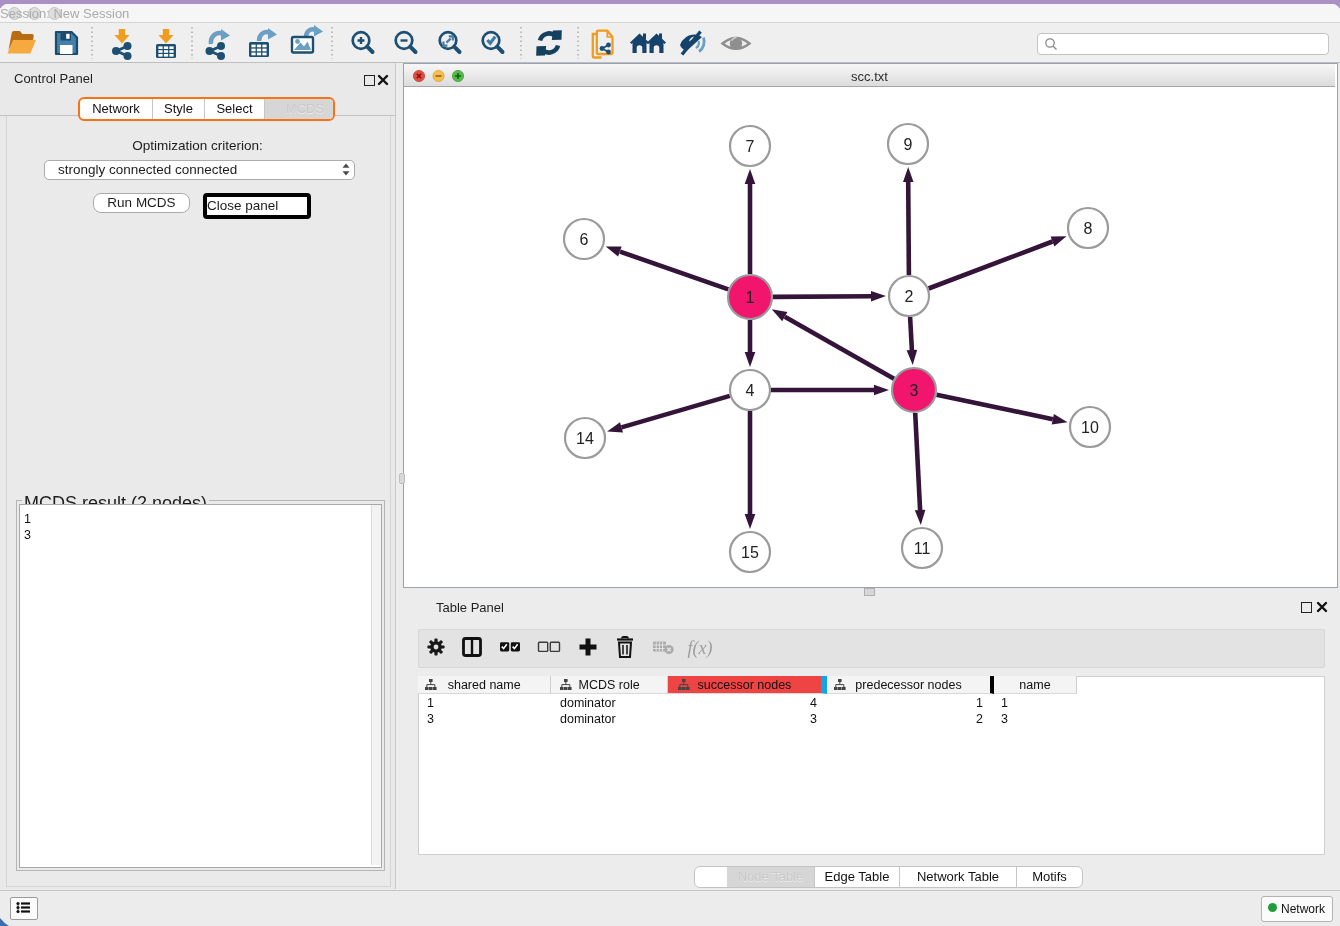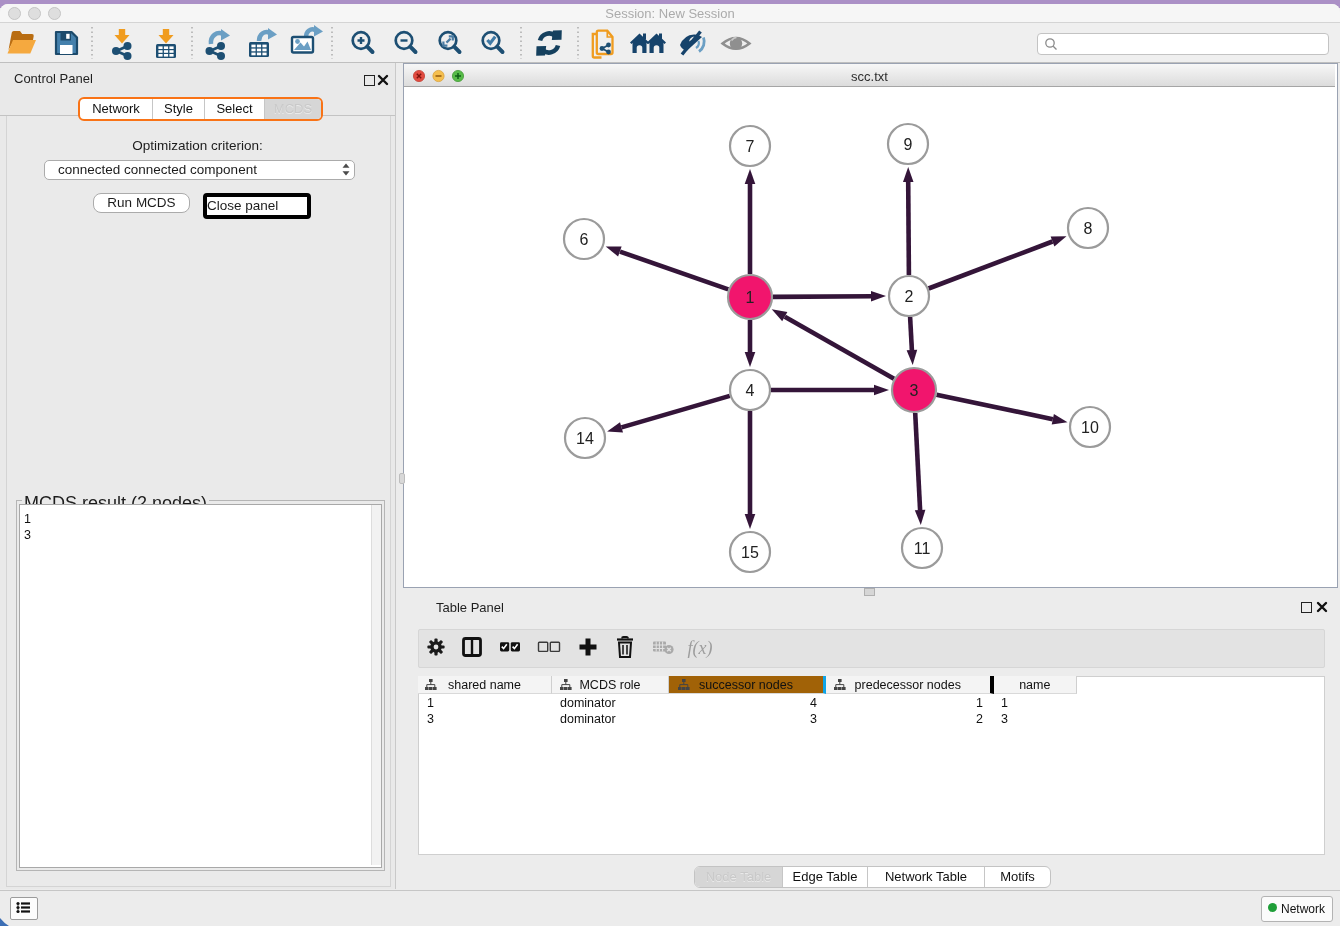--- a/index.html
+++ b/index.html
@@ -10,21 +10,21 @@
 </head>
 <body>
 
 <div class="abs" style="left:0;top:0;width:1340px;height:8px;background:#ab90c6;"></div>
 <div class="abs" style="left:0;top:4px;width:1340px;height:922px;background:#ececec;border-radius:8px 8px 0 0;"></div>
 
 <div class="abs" style="left:0;top:4px;width:1340px;height:18px;background:#f6f6f6;border-radius:8px 8px 0 0;border-bottom:1px solid #d4d4d4;"></div>
 <div class="abs" style="left:8px;top:7px;width:11px;height:11px;border-radius:50%;background:#dedede;border:1px solid #c5c5c5;"></div>
 <div class="abs" style="left:28px;top:7px;width:11px;height:11px;border-radius:50%;background:#dedede;border:1px solid #c5c5c5;"></div>
 <div class="abs" style="left:48px;top:7px;width:11px;height:11px;border-radius:50%;background:#dedede;border:1px solid #c5c5c5;"></div>
-<div class="abs" style="left:0;top:6px;width:1340px;text-align:center;font-size:13px;color:#ababab;">Session: New Session</div>
+<div class="abs" style="left:0;top:6px;width:1340px;font-size:13px;color:#ababab;">Session: New Session</div>
 
 <div class="abs" style="left:0;top:23px;width:1340px;height:39px;background:#efefef;border-bottom:1px solid #bfbfbf;"></div>
 <svg class="abs" style="left:0;top:23px;" width="780" height="39" viewBox="0 0 780 39">
 <g stroke="#9a9a9a" stroke-width="1.2" stroke-dasharray="1.5 3">
 <line x1="92" y1="4" x2="92" y2="36"></line>
       <line x1="192" y1="4" x2="192" y2="36"></line>
 <line x1="332" y1="4" x2="332" y2="36"></line>
       <line x1="521" y1="4" x2="521" y2="36"></line>
 <line x1="578" y1="4" x2="578" y2="36"></line>
 </g>
@@ -196,27 +196,27 @@
     <path d="M2 2 L10 10 M10 2 L2 10" stroke="#111" stroke-width="2.4" stroke-linecap="round"></path>
   </svg>
 
 <div class="abs" style="left:0;top:115px;width:395px;height:1px;background:#c3c3c3;"></div>
 <div class="abs" style="left:6px;top:116px;width:383px;height:770px;background:#eaeaea;border:1px solid #d4d4d4;border-top:none;"></div>
 
 <div class="abs" style="left:78px;top:97px;height:20px;display:flex;border:2px solid #f97316;border-radius:6px;overflow:hidden;background:#fff;font-size:13px;">
 <div style="width:72px;line-height:20px;text-align:center;border-right:1px solid #c6c6c6;color:#111;">Network</div>
 <div style="width:51px;line-height:20px;text-align:center;border-right:1px solid #c6c6c6;color:#111;">Style</div>
 <div style="width:59px;line-height:20px;text-align:center;border-right:1px solid #c6c6c6;color:#111;">Select</div>
-<div style="width:56px;line-height:20px;text-align:center;background:#d6d6d6;color:#c9c9c9;text-shadow:0 1px 0 #eaeaea;">MCDS</div>
+<div style="width:56px;line-height:20px;text-align:center;background:#d6d6d6;color:#c9c9c9;text-shadow:0 1px 0 #eaeaea;padding-left:12px;">MCDS</div>
 </div>
 
 <div class="abs" style="left:0px;top:138px;width:395px;text-align:center;font-size:13.5px;color:#1c1c1c;">Optimization criterion:</div>
 
 <div class="abs" style="left:44px;top:160px;width:309px;height:18px;background:#fff;border:1px solid #ababab;border-radius:5px;"></div>
-<div class="abs" style="left:58px;top:162px;font-size:13.5px;color:#1c1c1c;">connected connected component</div>
+<div class="abs" style="left:58px;top:162px;font-size:13.5px;color:#1c1c1c;">strongly connected connected</div>
 <svg class="abs" style="left:340px;top:163px;" width="12" height="13" viewBox="0 0 12 13">
     <path d="M6 0.5 L9.5 4.8 L2.5 4.8 Z" fill="#4a4a4a"></path>
     <path d="M6 12.5 L2.5 8.2 L9.5 8.2 Z" fill="#4a4a4a"></path>
   </svg>
 
 <div class="abs" style="left:93px;top:193px;width:95px;height:18px;background:#fff;border:1px solid #ababab;border-radius:8px;text-align:center;line-height:18px;font-size:13.5px;color:#1c1c1c;">Run MCDS</div>
 <div class="abs" style="left:203px;top:193px;width:100px;height:18px;background:#fff;border:4px solid #000000;border-radius:4px;text-align:left;line-height:18px;font-size:13.5px;color:#1c1c1c;">Close panel</div>
 
 <div class="abs" style="left:16px;top:500px;width:367px;height:369px;border:1px solid #b5b5b5;"></div>
 <div class="abs" style="left:22px;top:493px;background:#eaeaea;padding:0 2px;font-size:18px;color:#1c1c1c;">MCDS result (2 nodes)</div>
@@ -356,21 +356,21 @@
 <path d="M4.2,0.7 L7.8,4.3 M7.8,0.7 L4.2,4.3" stroke="#e3e3e3" stroke-width="1.4"></path>
 </g>
 
 <text x="282" y="24.5" text-anchor="middle" font-family="Liberation Serif,serif" font-style="italic" font-size="18" fill="#9d9d9d">f(x)</text>
 </svg>
 
 <div class="abs" style="left:418px;top:676px;width:905px;height:177px;background:#fff;border:1px solid #cfcfcf;"></div>
 <div class="abs" style="left:418px;top:676px;width:659px;height:18px;display:flex;font-size:12.5px;color:#111;">
 <div style="width:134px;background:#f4f4f4;border-right:1px solid #cfcfcf;border-bottom:1px solid #d9d9d9;position:relative;text-align:center;line-height:18px;">shared name</div>
 <div style="width:117px;background:#f4f4f4;border-right:1px solid #cfcfcf;border-bottom:1px solid #d9d9d9;position:relative;text-align:center;line-height:18px;">MCDS role</div>
-<div style="width:155px;background:#a16207;border-right:3px solid #0ea5e9;border-bottom:1px solid #d9d9d9;position:relative;text-align:center;line-height:18px;">successor nodes</div>
+<div style="width:155px;background:#ef4444;border-right:6px solid #0ea5e9;border-bottom:1px solid #d9d9d9;position:relative;text-align:center;line-height:18px;">successor nodes</div>
 <div style="width:165px;background:#f4f4f4;border-right:4px solid #000000;border-bottom:1px solid #d9d9d9;position:relative;text-align:center;line-height:18px;">predecessor nodes</div>
 <div style="width:83px;background:#f4f4f4;border-right:1px solid #cfcfcf;border-bottom:1px solid #d9d9d9;text-align:center;line-height:18px;">name</div>
 </div>
 <svg class="abs" style="left:418px;top:676px;" width="905" height="18" viewBox="0 0 905 18">
 <g>
 <g transform="translate(8,3)">
         <rect x="3" y="0" width="3.6" height="3" fill="#444"></rect>
         <rect x="-1" y="8" width="3.6" height="3" fill="#444"></rect>
         <rect x="3" y="8" width="3.6" height="3" fill="#444"></rect>
         <rect x="7" y="8" width="3.6" height="3" fill="#444"></rect>
@@ -406,21 +406,21 @@
 <div class="abs" style="left:535px;top:2px;width:30px;text-align:right;">1</div>
 <div class="abs" style="left:583px;top:2px;">1</div>
 <div class="abs" style="left:9px;top:18px;">3</div>
 <div class="abs" style="left:142px;top:18px;">dominator</div>
 <div class="abs" style="left:369px;top:18px;width:30px;text-align:right;">3</div>
 <div class="abs" style="left:535px;top:18px;width:30px;text-align:right;">2</div>
 <div class="abs" style="left:583px;top:18px;">3</div>
 </div>
 
 <div class="abs" style="left:694px;top:866px;height:20px;display:flex;border:1px solid #c3c3c3;border-radius:6px;overflow:hidden;background:#fff;font-size:13px;">
-<div style="width:87px;line-height:20px;text-align:center;background:#d6d6d6;color:#c9c9c9;text-shadow:0 1px 0 #eaeaea;border-right:1px solid #c6c6c6;">Node Table</div>
+<div style="width:87px;line-height:20px;text-align:center;background:#d6d6d6;color:#c9c9c9;text-shadow:0 1px 0 #eaeaea;border-right:1px solid #c6c6c6;margin-left:32px;">Node Table</div>
 <div style="width:84px;line-height:20px;text-align:center;border-right:1px solid #c6c6c6;color:#111;">Edge Table</div>
 <div style="width:116px;line-height:20px;text-align:center;border-right:1px solid #c6c6c6;color:#111;">Network Table</div>
 <div style="width:65px;line-height:20px;text-align:center;color:#111;">Motifs</div>
 </div>
 
 <div class="abs" style="left:0;top:890px;width:1340px;height:1px;background:#c6c6c6;"></div>
 <div class="abs" style="left:10px;top:897px;width:26px;height:21px;background:#fcfcfc;border:1px solid #9b9b9b;border-radius:2px;"></div>
 <svg class="abs" style="left:16px;top:901px;" width="15" height="13" viewBox="0 0 15 13">
 <circle cx="2" cy="2.5" r="1.6" fill="#111"></circle>
     <circle cx="2" cy="6.5" r="1.6" fill="#111"></circle>

